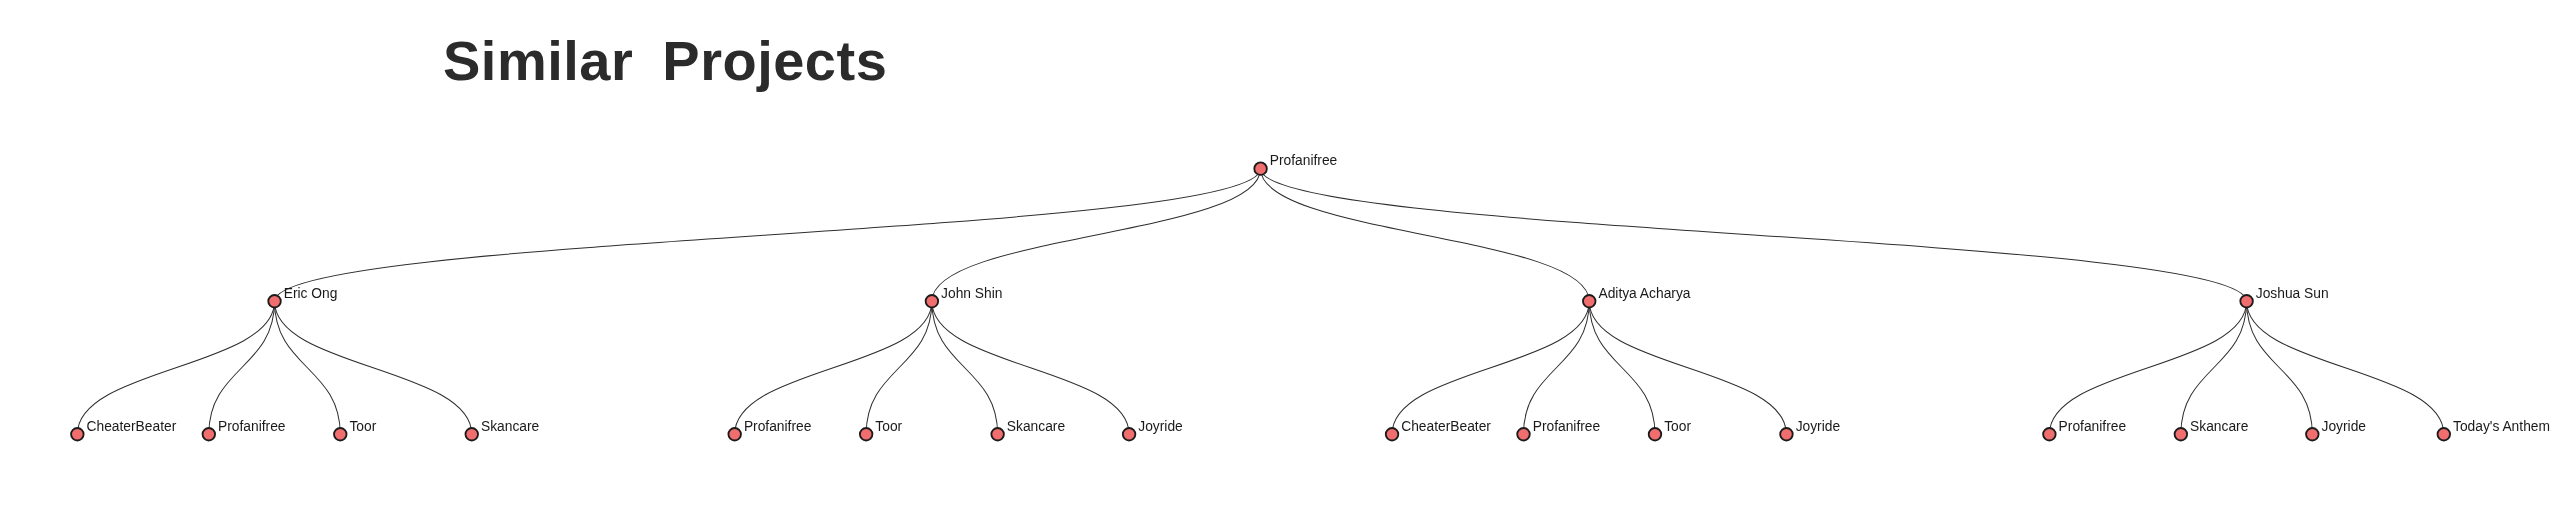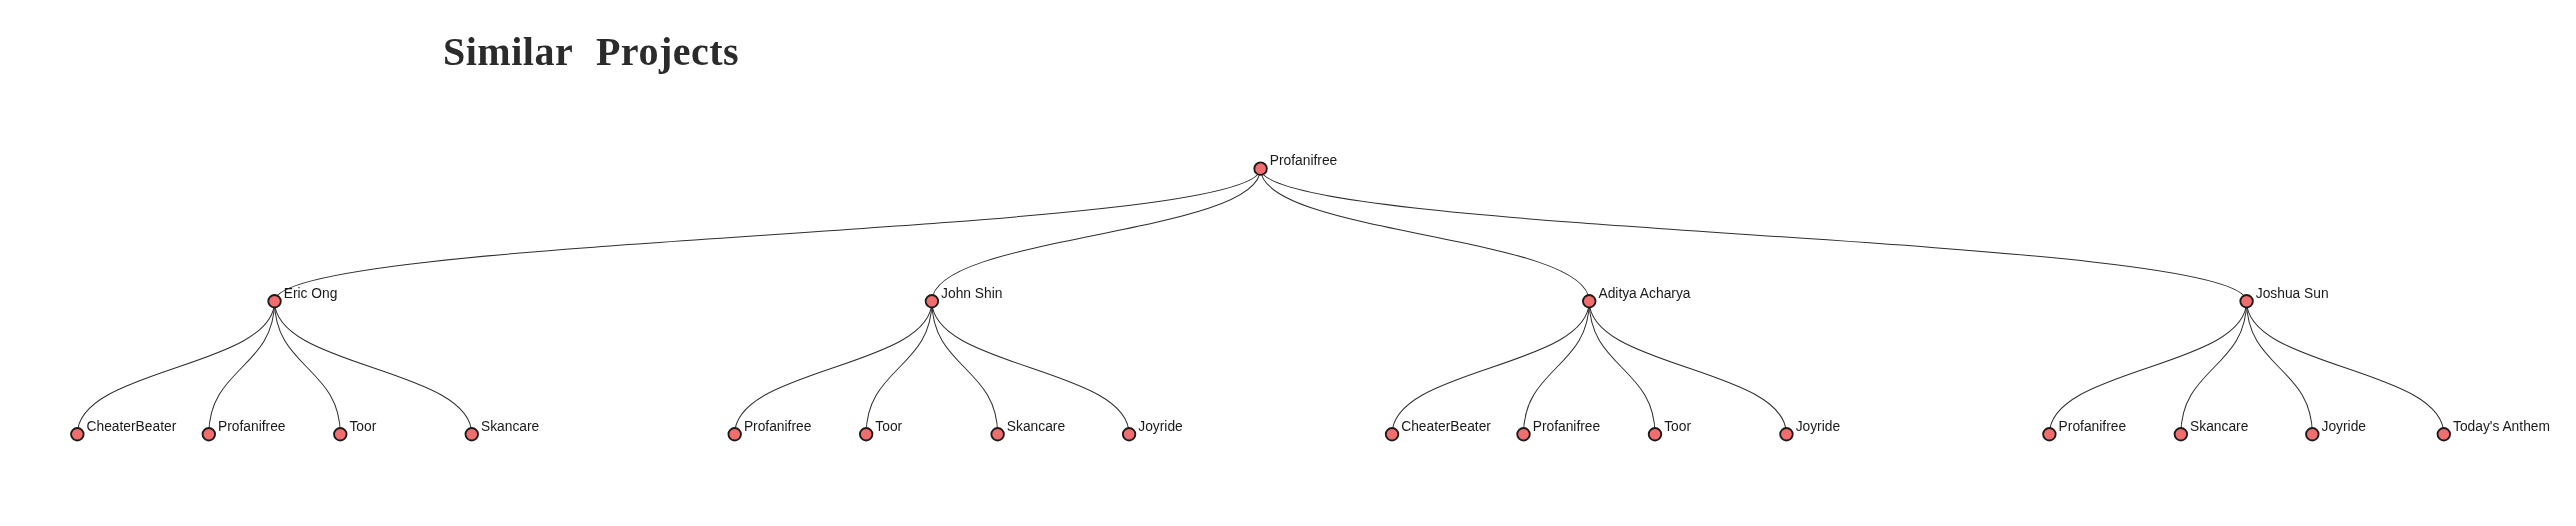--- a/index.html
+++ b/index.html
@@ -14,28 +14,27 @@
   .stage {
     position: relative;
     width: 2576px;
     height: 527px;
     background: #ffffff;
   }
   .page-title {
     position: absolute;
     left: 443px;
     top: 28px;
-    font-size: 40px;
+    font-size: 56px;
     font-weight: 700;
     letter-spacing: 0.5px;
     word-spacing: 13px;
     color: #2b2b2b;
     white-space: nowrap;
     user-select: none;
-    font-family: Liberation Serif, serif;
   }
   svg.tree {
     position: absolute;
     left: 0;
     top: 0;
   }
   .link {
     fill: none;
     stroke: #2e2e2e;
     stroke-width: 1.1;

